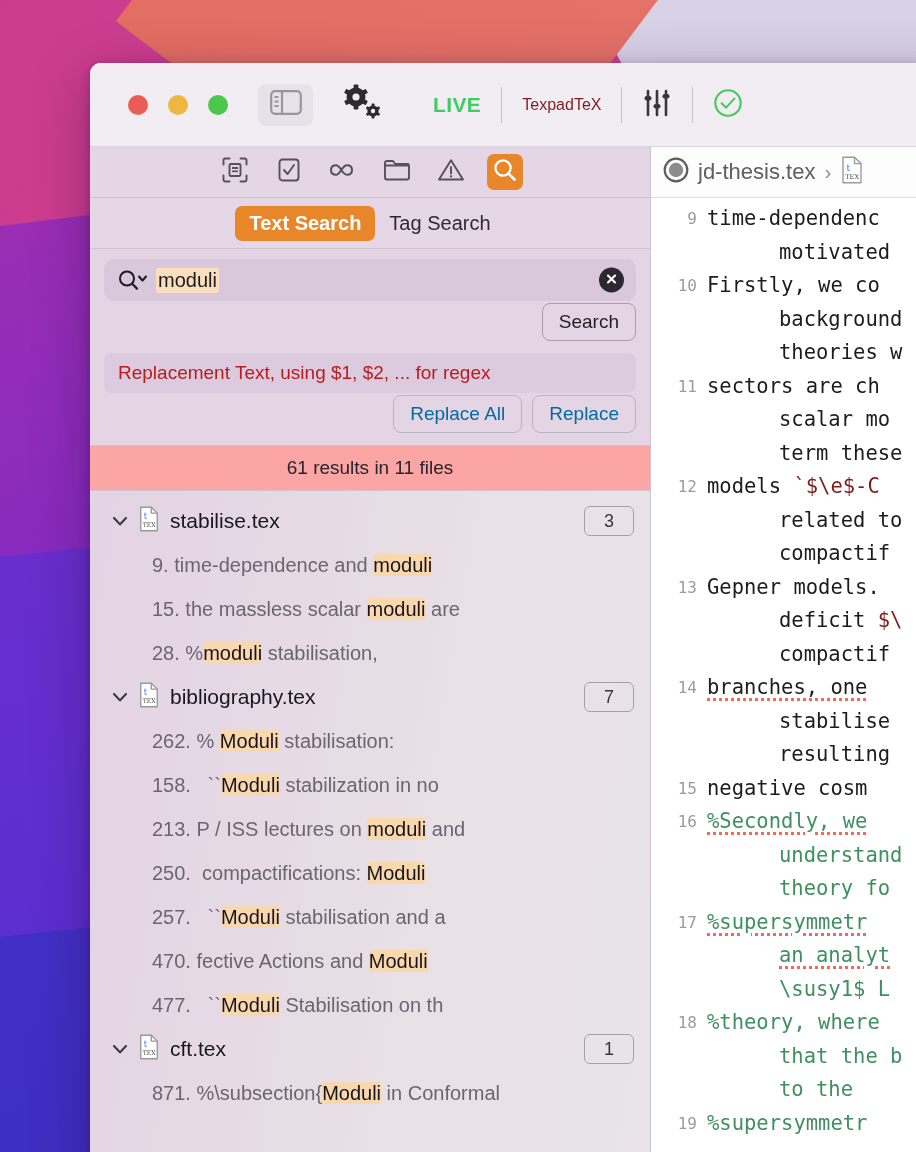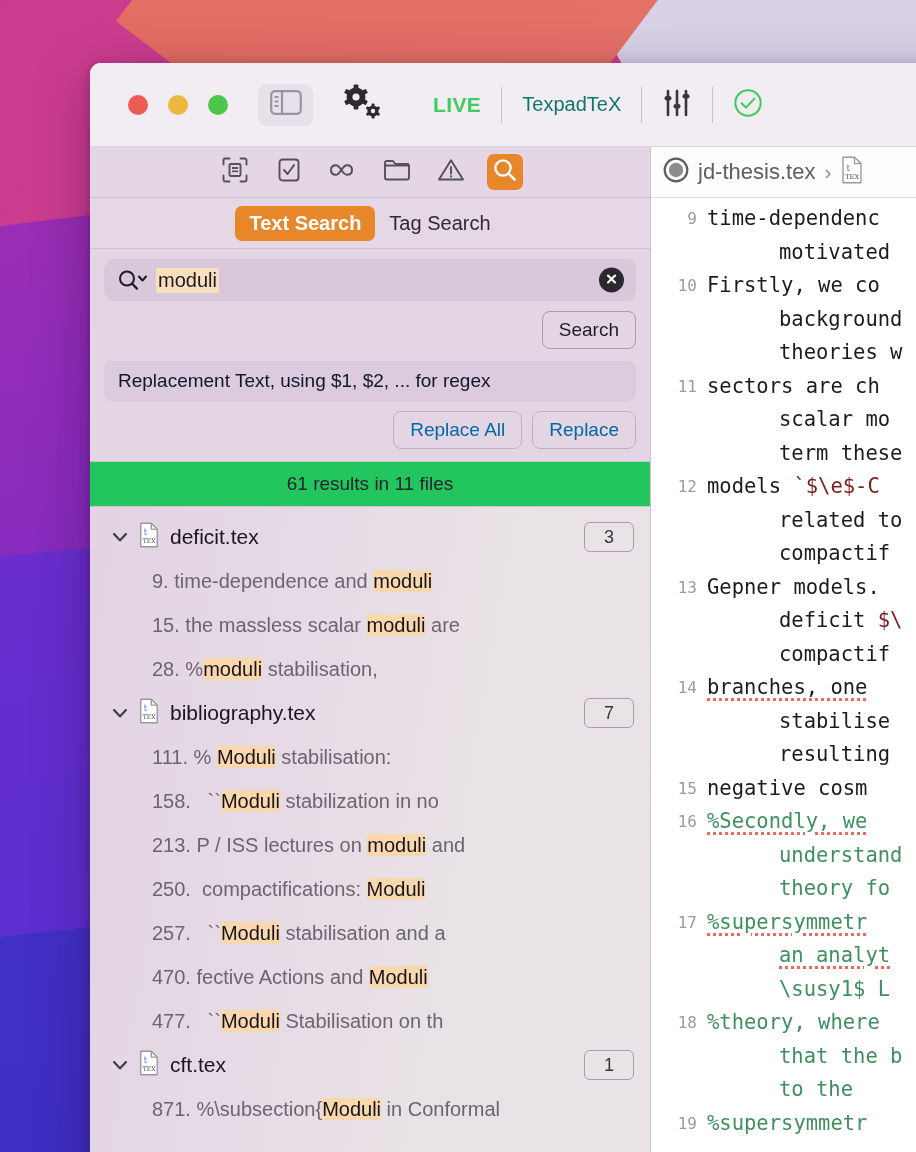--- a/index.html
+++ b/index.html
@@ -92,21 +92,21 @@
 
   .live-badge {
     margin-left: 50px;
     color: #3fcc63; font-size: 21px; font-weight: 600;
     letter-spacing: .4px;
   }
   .tb-sep {
     width: 1px; height: 36px; background: #c8bfcb;
     margin: 0 20px;
   }
-  .engine-name { font-size: 20px; color: #0f766e; }
+  .engine-name { font-size: 16px; color: #7f1d1d; }
   .sliders-btn { display: flex; align-items: center; }
   .check-ok { display: flex; align-items: center; }
 
   
   #body { flex: 1; display: flex; min-height: 0; }
 
   
   #left {
     width: 560px; flex: 0 0 560px;
     display: flex; flex-direction: column;
@@ -156,38 +156,38 @@
     background: #fadfbe; padding: 1px 2px; border-radius: 2px;
   }
   .clear-btn {
     position: absolute; right: 12px; top: 50%;
     transform: translateY(-50%);
     width: 25px; height: 25px; border-radius: 50%;
     background: #2c2830;
     display: flex; align-items: center; justify-content: center;
   }
 
-  .btn-row { display: flex; justify-content: flex-end; margin-top: 10px; gap: 10px; }
+  .btn-row { display: flex; justify-content: flex-end; margin-top: 2px; gap: 10px; }
   .pill {
     border: 1px solid #a89dab; border-radius: 8px;
     padding: 7px 16px; font-size: 19px; color: #211d24;
     background: transparent;
   }
   .pill.dim { color: #0369a1; border-color: #bdb2c0; }
 
   .repl-field {
     height: 40px; margin-top: 12px;
     border-radius: 8px; background: #dccbde;
     display: flex; align-items: center; padding: 0 14px;
-    font-size: 19px; color: #0f172a;
+    font-size: 19px; color: #b91c1c;
   }
 
   #result-count {
     height: 44px; flex: 0 0 44px;
-    background: #22c55e;
+    background: #fca5a5;
     border-bottom: 1px solid #cfc2d1;
     display: flex; align-items: center; justify-content: center;
     font-size: 19px; color: #28242b;
   }
 
   #results {
     flex: 1; min-height: 0; overflow: hidden;
     background: linear-gradient(100deg, #e3d3e4 0%, #e5d8e5 25%, #e8e1e6 60%, #e9e4e7 100%);
     padding-top: 8px;
   }
@@ -458,42 +458,42 @@
               <svg width="16" height="12" viewBox="0 0 16 12">
                 <polyline points="2,3 8,9.4 14,3" fill="none" stroke="#3a353d" stroke-width="2.1" stroke-linecap="round" stroke-linejoin="round"></polyline>
               </svg>
             </span>
             <span><svg width="22" height="26" viewBox="0 0 24 28">
                 <path d="M3 1.2h11.5L21 7.6V26.8H3Z" fill="#ffffff" stroke="#9a9a9a" stroke-width="1.5" stroke-linejoin="round"></path>
                 <path d="M14.5 1.2V7.6H21" fill="none" stroke="#9a9a9a" stroke-width="1.5" stroke-linejoin="round"></path>
                 <text x="6.4" y="14.5" font-family="DejaVu Serif, serif" font-size="9" fill="#3d7fd6">t</text>
                 <text x="5.2" y="23" font-family="DejaVu Serif, serif" font-size="6.6" fill="#4a4a4a">TEX</text>
               </svg></span>
-            <span class="file-name">deficit.tex</span>
+            <span class="file-name">stabilise.tex</span>
             <span class="count-badge">3</span>
           </div>
           <div class="hit-row"><span class="hit-num">9.</span><span> time-dependence and <span class="hl">moduli</span></span></div>
           <div class="hit-row"><span class="hit-num">15.</span><span> the massless scalar <span class="hl">moduli</span> are</span></div>
           <div class="hit-row"><span class="hit-num">28.</span><span> %<span class="hl">moduli</span> stabilisation,</span></div>
           <div class="file-row">
             <span class="chev">
               <svg width="16" height="12" viewBox="0 0 16 12">
                 <polyline points="2,3 8,9.4 14,3" fill="none" stroke="#3a353d" stroke-width="2.1" stroke-linecap="round" stroke-linejoin="round"></polyline>
               </svg>
             </span>
             <span><svg width="22" height="26" viewBox="0 0 24 28">
                 <path d="M3 1.2h11.5L21 7.6V26.8H3Z" fill="#ffffff" stroke="#9a9a9a" stroke-width="1.5" stroke-linejoin="round"></path>
                 <path d="M14.5 1.2V7.6H21" fill="none" stroke="#9a9a9a" stroke-width="1.5" stroke-linejoin="round"></path>
                 <text x="6.4" y="14.5" font-family="DejaVu Serif, serif" font-size="9" fill="#3d7fd6">t</text>
                 <text x="5.2" y="23" font-family="DejaVu Serif, serif" font-size="6.6" fill="#4a4a4a">TEX</text>
               </svg></span>
             <span class="file-name">bibliography.tex</span>
             <span class="count-badge">7</span>
           </div>
-          <div class="hit-row"><span class="hit-num">111.</span><span> % <span class="hl">Moduli</span> stabilisation:</span></div>
+          <div class="hit-row"><span class="hit-num">262.</span><span> % <span class="hl">Moduli</span> stabilisation:</span></div>
           <div class="hit-row"><span class="hit-num">158.</span><span>   ``<span class="hl">Moduli</span> stabilization in no</span></div>
           <div class="hit-row"><span class="hit-num">213.</span><span> P / ISS lectures on <span class="hl">moduli</span> and</span></div>
           <div class="hit-row"><span class="hit-num">250.</span><span>  compactifications: <span class="hl">Moduli</span></span></div>
           <div class="hit-row"><span class="hit-num">257.</span><span>   ``<span class="hl">Moduli</span> stabilisation and a</span></div>
           <div class="hit-row"><span class="hit-num">470.</span><span> fective Actions and <span class="hl">Moduli</span></span></div>
           <div class="hit-row"><span class="hit-num">477.</span><span>   ``<span class="hl">Moduli</span> Stabilisation on th</span></div>
           <div class="file-row">
             <span class="chev">
               <svg width="16" height="12" viewBox="0 0 16 12">
                 <polyline points="2,3 8,9.4 14,3" fill="none" stroke="#3a353d" stroke-width="2.1" stroke-linecap="round" stroke-linejoin="round"></polyline>

